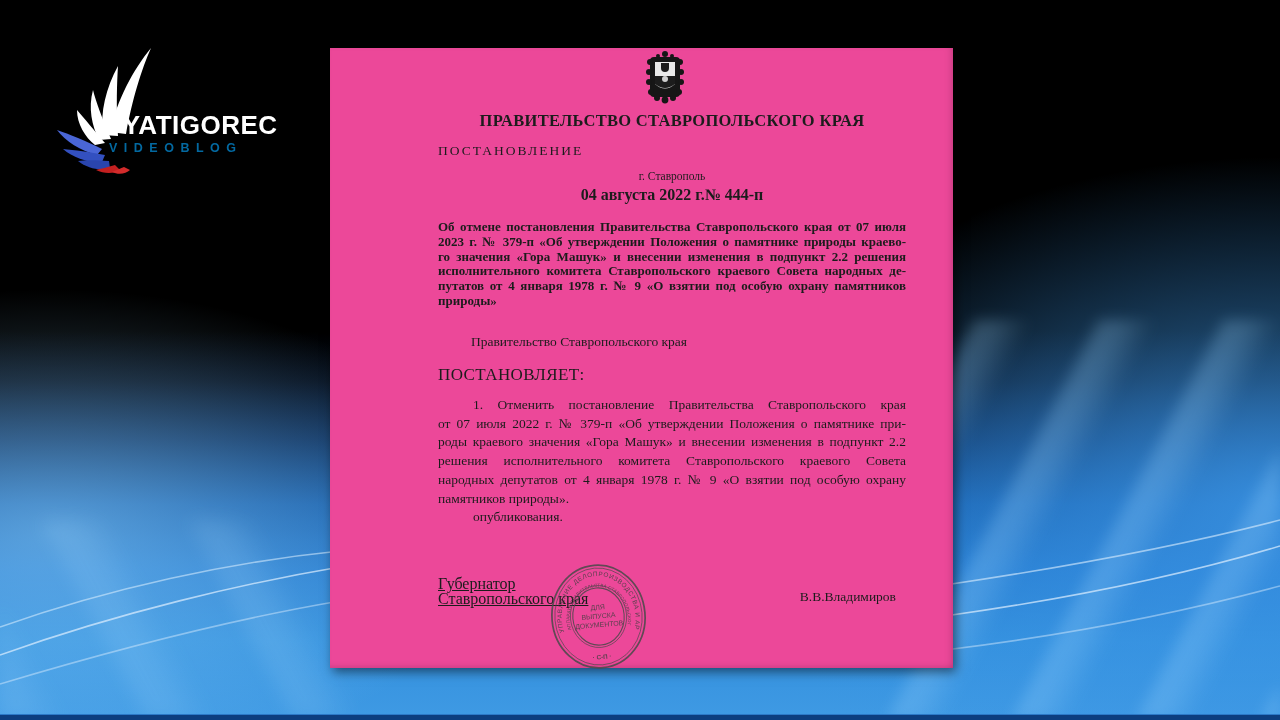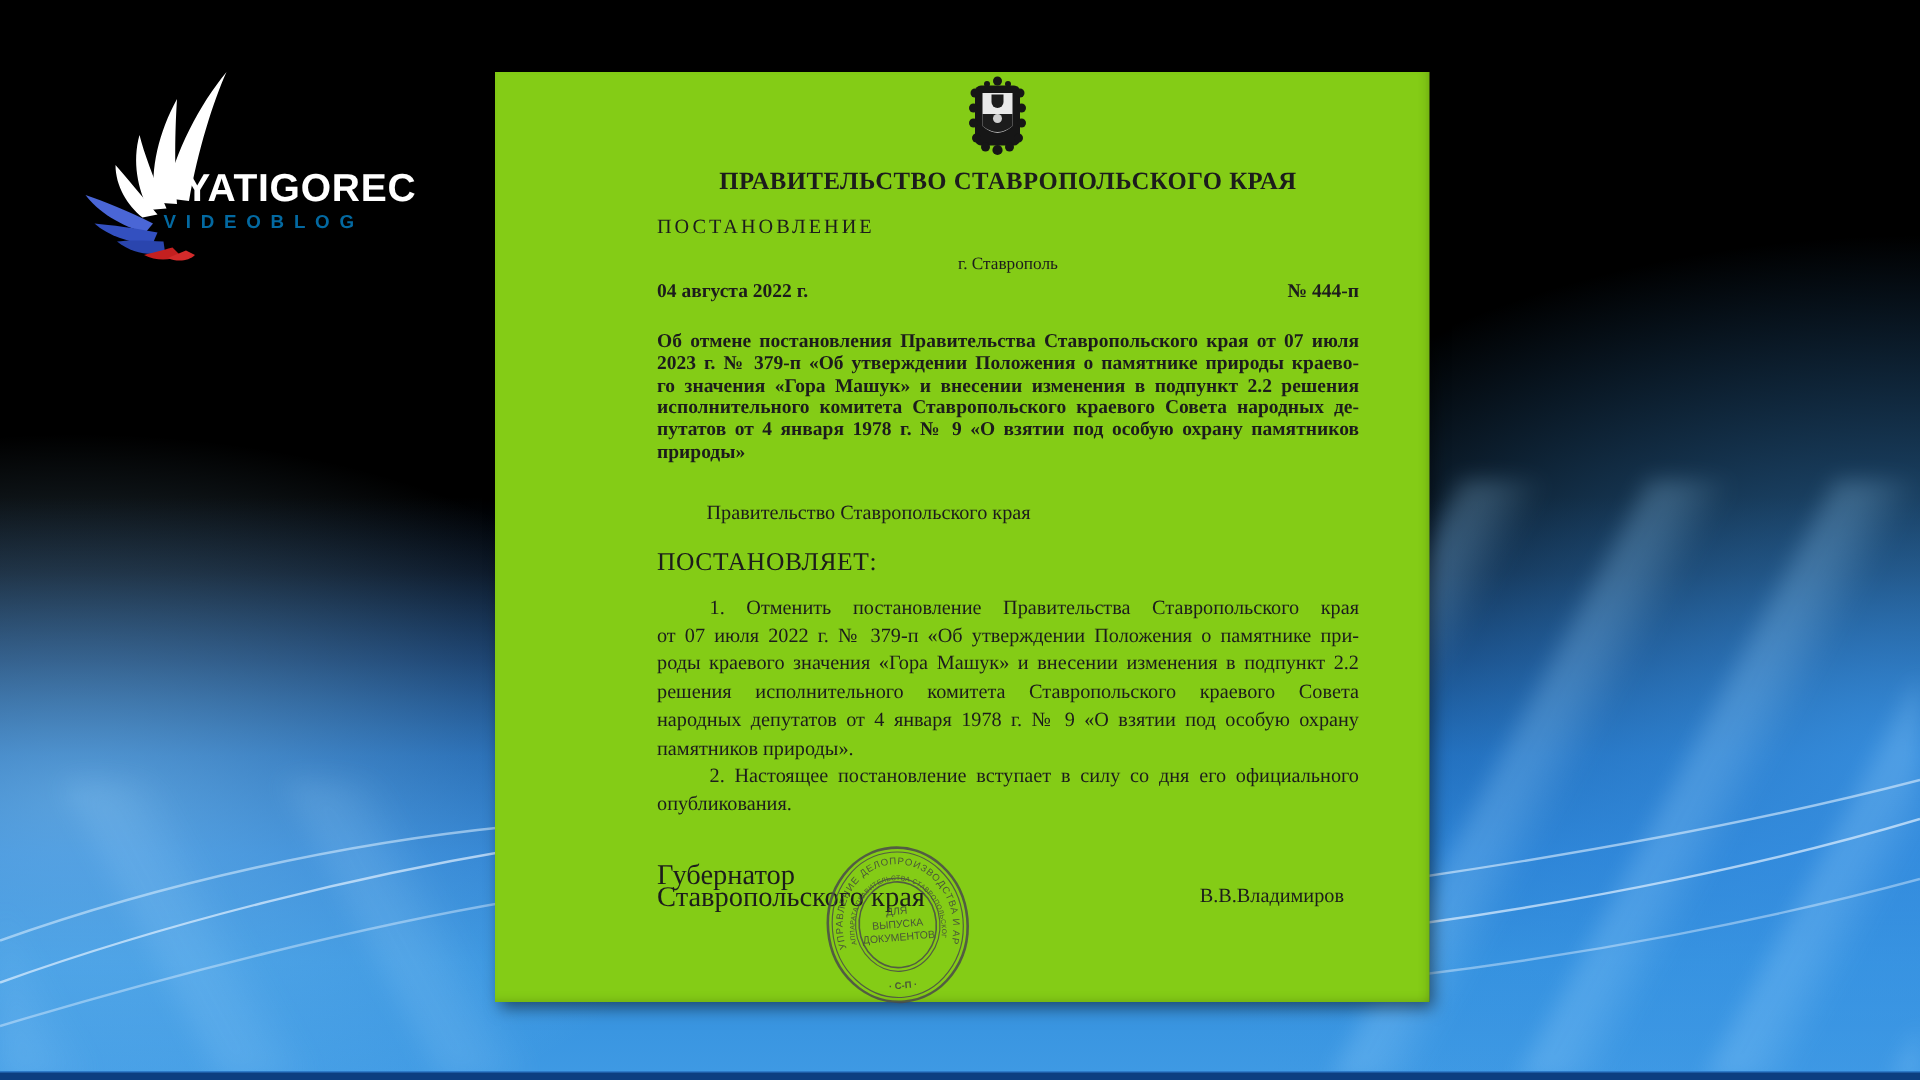--- a/index.html
+++ b/index.html
@@ -22,49 +22,49 @@
 
   
   .logo { position:absolute; left:48px; top:42px; width:230px; height:135px; }
   .logo svg.wing { position:absolute; left:0; top:0; }
   .logo .name { position:absolute; left:57px; top:68px; font-family:"Liberation Sans",sans-serif;
     font-weight:bold; font-size:26px; letter-spacing:.5px; color:#fff; }
   .logo .sub  { position:absolute; left:61px; top:99px; font-family:"Liberation Sans",sans-serif;
     font-weight:bold; font-size:12.5px; letter-spacing:6.5px; color:#0369a1; }
 
   
-  .doc { position:absolute; left:330px; top:48px; width:623px; height:620px; background:#84cc16;
+  .doc { position:absolute; left:330px; top:48px; width:623px; height:620px; background:#ec4899;
     box-shadow:3px 4px 10px rgba(0,0,0,.5), inset -6px 0 8px -6px rgba(0,0,0,.22), inset 0 -5px 7px -5px rgba(0,0,0,.18);
     color:#1c1c1c; }
   .doc .content { position:absolute; left:108px; top:0; width:468px; height:100%; }
 
   .emblem { position:absolute; left:315px; top:2px; }
   .authority { position:absolute; left:0; top:63px; width:468px; text-align:center;
     font-weight:bold; font-size:16.5px; letter-spacing:.3px; }
   .doctype { position:absolute; left:0; top:95px; width:468px; text-align:left;
     font-size:13.5px; letter-spacing:2px; }
   .city { position:absolute; left:0; top:122px; width:468px; text-align:center; font-size:11.5px; }
   .daterow { position:absolute; left:0; top:138px; width:468px; display:flex;
-    justify-content:space-between; font-size:13px; font-weight:600; }
+    justify-content:center; font-size:16px; font-weight:600; }
 
   .subject { position:absolute; left:0; top:172px; width:468px; font-size:13px; font-weight:600; }
   .subject .line { line-height:14.8px; }
 
   .preamble { position:absolute; left:0; top:286px; width:468px; font-size:13.5px; padding-left:33px; }
   .resolves { position:absolute; left:0; top:317px; width:468px; font-size:17px; letter-spacing:.4px; }
 
   .clause1 { position:absolute; left:0; top:348px; width:468px; font-size:13.5px; }
   .clause2 { position:absolute; left:0; top:460px; width:468px; font-size:13.5px; }
   .clause1 .line, .clause2 .line { line-height:18.7px; }
   .clause1 .line:first-child, .clause2 .line:first-child { padding-left:35px; }
 
   .jlines .line { text-align:justify; text-align-last:justify; }
   .jlines .line:last-child { text-align-last:left; }
 
-  .sig { position:absolute; left:0; top:529px; font-size:19px; line-height:14.6px; }
+  .sig { position:absolute; left:0; top:529px; font-size:16px; line-height:14.6px;text-decoration:underline; }
   .signatory { position:absolute; right:10px; top:541px; font-size:13.5px; }
 
   .stamp { position:absolute; left:220px; top:515px; width:97px; height:107px; opacity:.85;
     transform:rotate(-5deg); }
 </style>
 </head>
 <body>
 
 <div class="bg"></div>
 <div class="streaks-right"></div>
@@ -150,21 +150,20 @@
     <div class="clause1 jlines">
         <div class="line">1. Отменить постановление Правительства Ставропольского края</div>
         <div class="line">от 07 июля 2022 г. № 379-п «Об утверждении Положения о памятнике при-</div>
         <div class="line">роды краевого значения «Гора Машук» и внесении изменения в подпункт 2.2</div>
         <div class="line">решения исполнительного комитета Ставропольского краевого Совета</div>
         <div class="line">народных депутатов от 4 января 1978 г. № 9 «О взятии под особую охрану</div>
         <div class="line">памятников природы».</div>
       </div>
 
     <div class="clause2 jlines">
-        <div class="line">2. Настоящее постановление вступает в силу со дня его официального</div>
         <div class="line">опубликования.</div>
       </div>
 
     <div class="sig">
       <div>Губернатор</div>
       <div>Ставропольского края</div>
     </div>
     <div class="signatory">В.В.Владимиров</div>
   </div>
 

